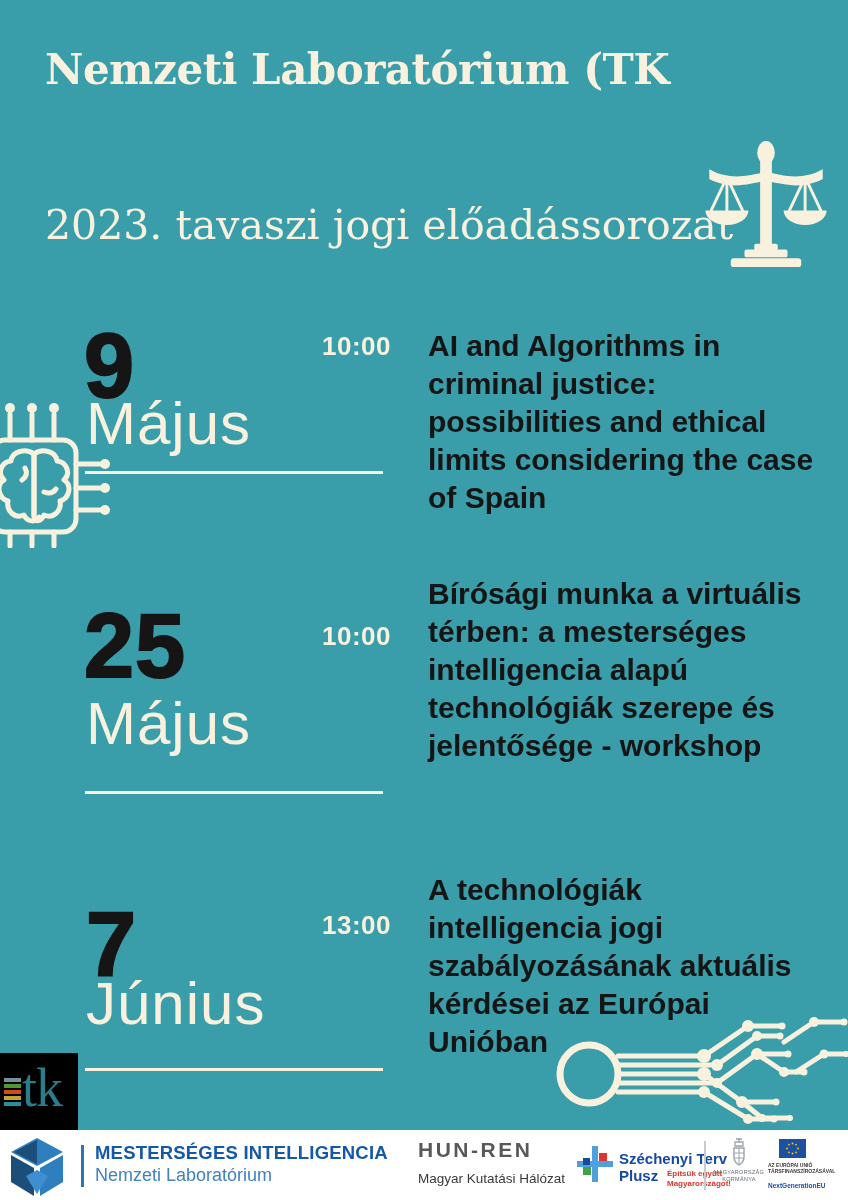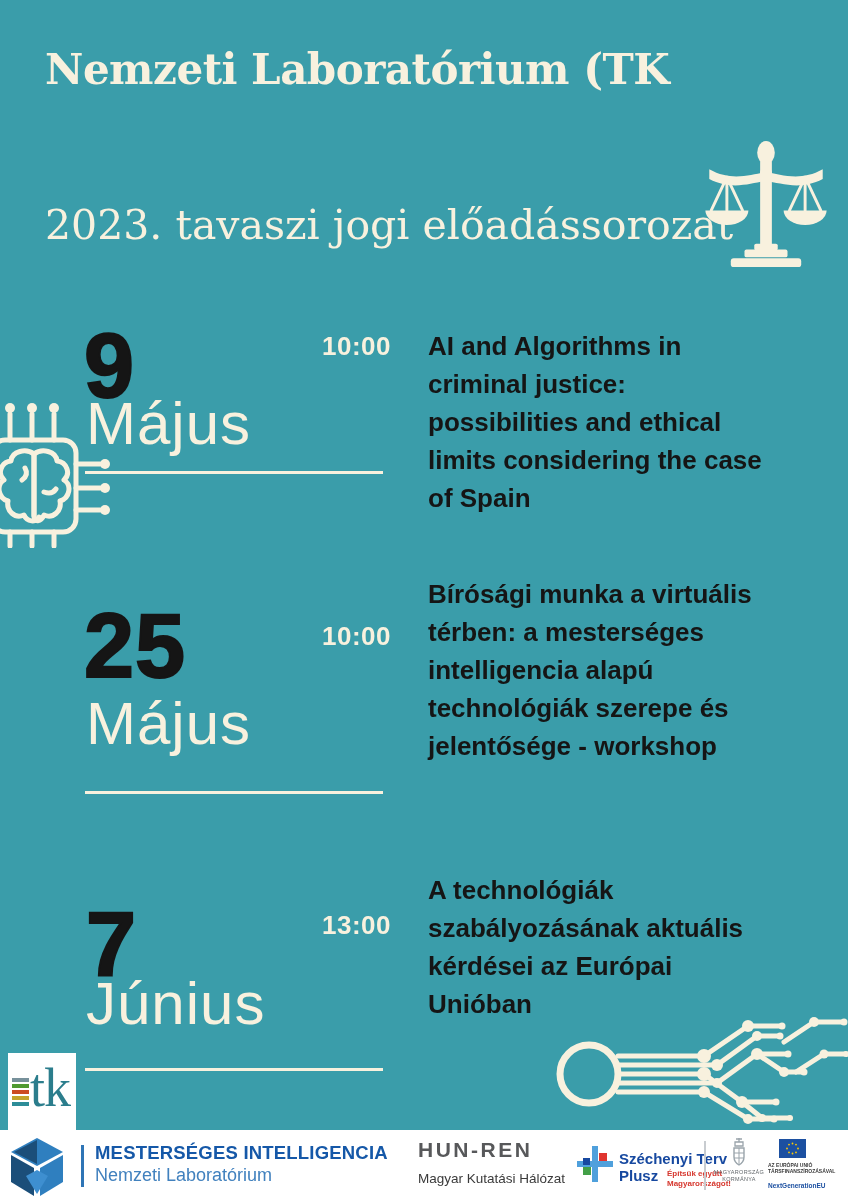--- a/index.html
+++ b/index.html
@@ -26,21 +26,21 @@
   }
   .month{
     position:absolute;color:#F8F1DE;font-weight:300;font-size:60px;line-height:1;
     letter-spacing:1px;
   }
   .etime{
     position:absolute;left:322px;color:#F8F1DE;font-weight:bold;font-size:26px;
     line-height:1;letter-spacing:0.5px;
   }
   .etitle{
-    position:absolute;left:428px;color:#151515;font-weight:bold;font-size:26px;
+    position:absolute;left:428px;color:#151515;font-weight:bold;font-size:30px;
     line-height:38px;white-space:nowrap;
   }
   .underline{position:absolute;left:85px;width:298px;height:3px;background:#F8F1DE;}
   .e0 .day{left:84px;top:321px;}
   .e0 .month{left:86px;top:394px;}
   .e0 .etime{top:333px;}
   .e0 .etitle{top:327px;}
   .e0 .underline{top:471px;}
   .e1 .day{left:84px;top:601px;}
   .e1 .month{left:86px;top:694px;}
@@ -49,21 +49,21 @@
   .e1 .underline{top:791px;}
   .e2 .day{left:86px;top:899px;}
   .e2 .month{left:86px;top:974px;}
   .e2 .etime{top:912px;}
   .e2 .etitle{top:871px;}
   .e2 .underline{top:1068px;}
   
   .brain-chip{position:absolute;left:-16px;top:388px;}
   .circuit{position:absolute;left:552px;top:1014px;}
   
-  .tk-badge{position:absolute;left:8px;top:1053px;width:68px;height:77px;background:#ffffff;}
+  .tk-badge{position:absolute;left:0;top:1053px;width:78px;height:77px;background:#000000;}
   .tk-bars{position:absolute;left:4px;top:25px;}
   .tk-bar{width:17px;height:3.5px;margin-bottom:2.5px;}
   .tk-letters{
     position:absolute;left:22px;top:8px;color:#2B7D8C;
     font-family:"Liberation Serif",serif;font-size:54px;line-height:1;letter-spacing:-1px;
   }
   
   .footer{position:absolute;left:0;top:1130px;width:848px;height:70px;background:#FFFFFF;}
   .cube{position:absolute;left:8px;top:6px;}
   .milab-divider{position:absolute;left:81px;top:15px;width:3px;height:42px;background:#2E75B6;}
@@ -138,20 +138,21 @@
       </div>
   </div>
 
   <div class="event e2">
     <div class="day">7</div>
     <div class="month">Június</div>
     <div class="underline"></div>
     <div class="etime">13:00</div>
     <div class="etitle">
         <div>A technológiák</div>
+        <div>intelligencia jogi</div>
         <div>szabályozásának aktuális</div>
         <div>kérdései az Európai</div>
         <div>Unióban</div>
       </div>
   </div>
 
   <svg class="brain-chip" width="136" height="160" viewBox="0 0 136 160">
     <g stroke="#F8F1DE" stroke-width="5" fill="none" stroke-linecap="round" stroke-linejoin="round">
       <rect x="8" y="52" width="84" height="92" rx="13"></rect>
       <path d="M26 52 V26 M48 52 V26 M70 52 V26"></path>

